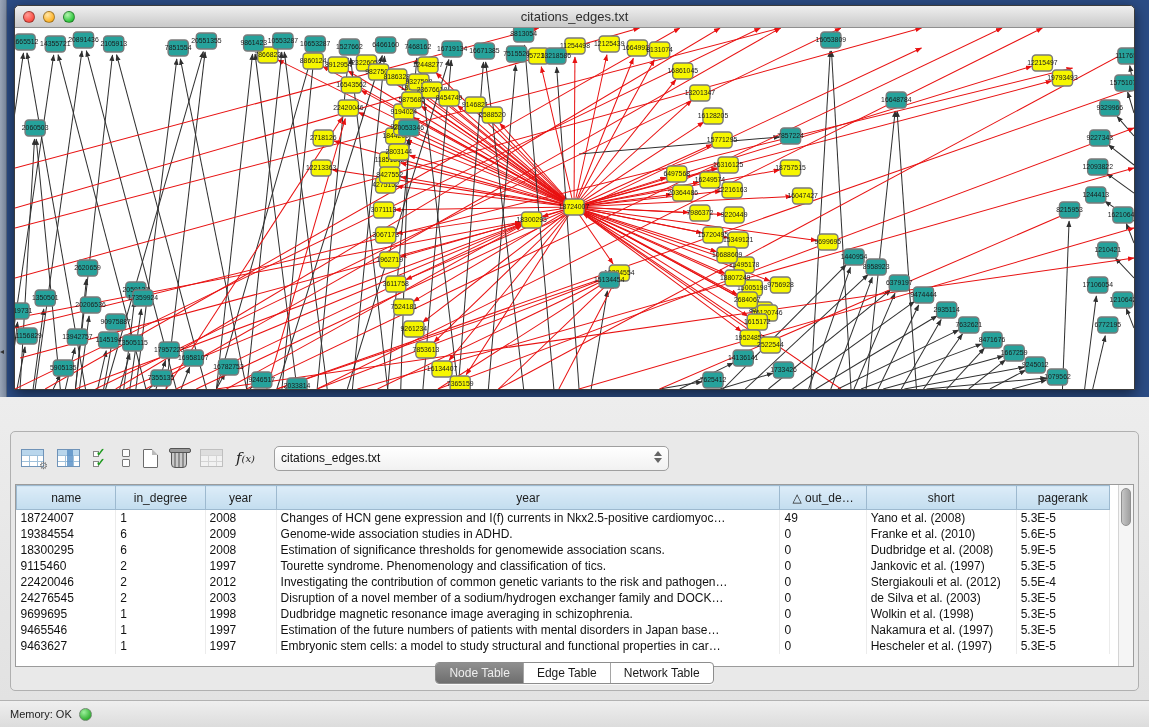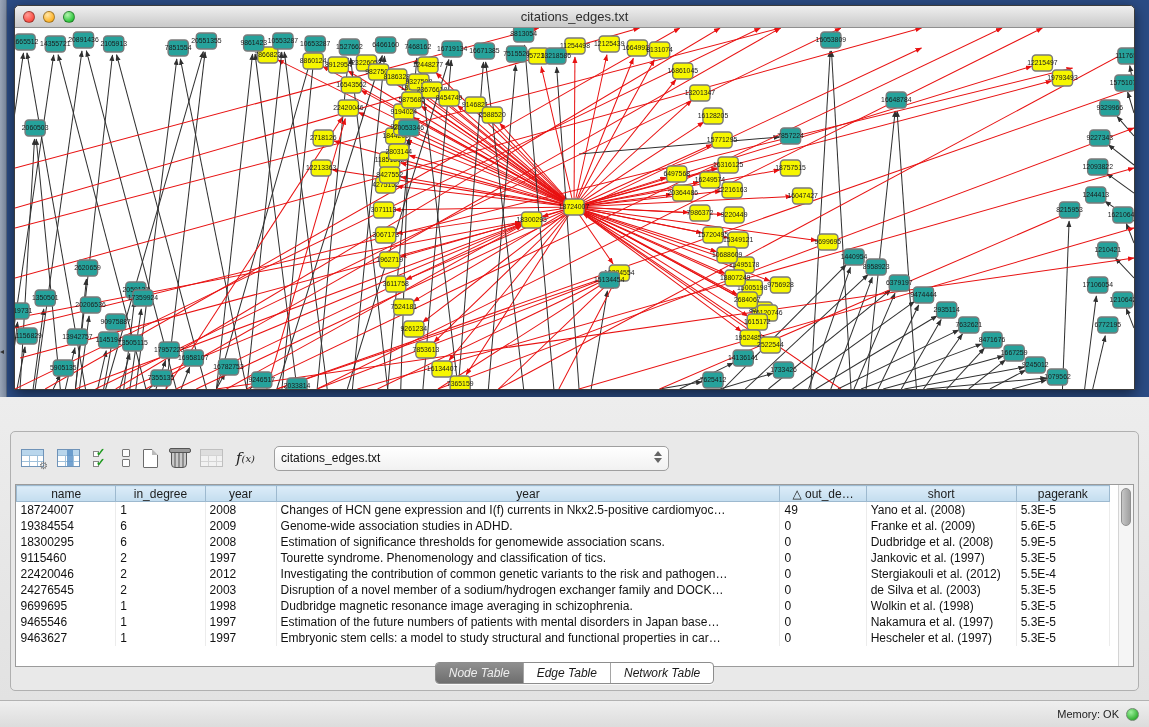--- a/index.html
+++ b/index.html
@@ -73,42 +73,42 @@
   .dropdown { width:395px; height:25px; background:linear-gradient(#fff,#f1f1f1); border:1px solid #9f9f9f;
               border-radius:5px; display:flex; align-items:center; padding:0 6px; font-size:12px; color:#111;
               position:relative; box-shadow:inset 0 1px 1px rgba(255,255,255,.8); }
   .dropdown .stepper { position:absolute; right:6px; top:4px; display:flex; flex-direction:column; gap:2px; }
   .dropdown .up { width:0; height:0; border-left:4px solid transparent; border-right:4px solid transparent; border-bottom:5px solid #666; }
   .dropdown .dn { width:0; height:0; border-left:4px solid transparent; border-right:4px solid transparent; border-top:5px solid #666; }
 
   .table-wrap { position:absolute; left:4px; right:4px; top:52px; height:183px; background:#fff;
                 border:1px solid #9b9b9b; overflow:hidden; }
   table.data { border-collapse:collapse; table-layout:fixed; width:1094px; font-size:12px; color:#111; }
-  table.data th { height:16px; background:linear-gradient(#dcecf8,#c3ddef); border:1px solid #9db9cf;
+  table.data th { height:24px; background:linear-gradient(#dcecf8,#c3ddef); border:1px solid #9db9cf;
                   font-weight:normal; font-size:12px; color:#1c1c1c; text-align:center; overflow:hidden; white-space:nowrap; }
   table.data td { height:16px; padding:0 2px 0 4px; border-right:1px solid #ececec; overflow:hidden;
                   white-space:nowrap; text-overflow:ellipsis; }
   table.data col.c0 { width:98px; } table.data col.c1 { width:88px; } table.data col.c2 { width:70px; }
   table.data col.c3 { width:497px; } table.data col.c4 { width:85px; } table.data col.c5 { width:148px; }
   table.data col.c6 { width:92px; }
   .vscroll { position:absolute; right:0; top:0px; bottom:0; width:15px; background:#f5f5f5; border-left:1px solid #d4d4d4; }
   .vscroll .thumb { position:absolute; left:2px; top:3px; width:10px; height:38px; border-radius:6px;
                     background:linear-gradient(90deg,#c6c6c6,#9f9f9f); border:1px solid #909090; }
 
   .tabs-row { position:absolute; left:0; right:0; bottom:6px; display:flex; justify-content:center; }
   .seg { display:inline-flex; border:1px solid #8d8d8d; border-radius:4px; overflow:hidden; background:#fff;
          box-shadow:0 1px 0 rgba(255,255,255,.7); }
-  .seg .tab { padding:3px 13px; font-size:12px; color:#1a1a1a; border-left:1px solid #a5a5a5; cursor:default;font-style:italic; }
+  .seg .tab { padding:3px 13px; font-size:12px; color:#1a1a1a; border-left:1px solid #a5a5a5; cursor:default; }
   .seg .tab:first-child { border-left:none; }
   .seg .tab.selected { background:linear-gradient(#8f8f8f,#6e6e6e); color:#eee; }
 
   
   .status-bar { position:absolute; bottom:0; left:0; width:1149px; height:27px;
                 background:linear-gradient(#efefef,#dcdcdc); border-top:1px solid #b2b2b2;
-                display:flex; align-items:center; justify-content:flex-end; padding:0 10px; gap:7px; }
+                display:flex; align-items:center; justify-content:flex-start; padding:0 10px; gap:7px; }
   .status-bar .mem { font-size:11px; color:#222; }
   .led { width:13px; height:13px; border-radius:50%; border:1px solid #6f8a6f;
          background:radial-gradient(circle at 35% 30%, #9cf09c, #2fae2f 75%); }
 </style>
 </head>
 <body>
 
 <div class="network-area">
   <div class="side-strip">
     <span class="collapse-arrow">◂</span>
@@ -694,21 +694,21 @@
               <td>49</td>
               <td>Yano et al. (2008)</td>
               <td>5.3E-5</td>
             </tr>
             <tr>
               <td>19384554</td>
               <td>6</td>
               <td>2009</td>
               <td>Genome-wide association studies in ADHD.</td>
               <td>0</td>
-              <td>Franke et al. (2009)</td>
+              <td>Franke et al. (2010)</td>
               <td>5.6E-5</td>
             </tr>
             <tr>
               <td>18300295</td>
               <td>6</td>
               <td>2008</td>
               <td>Estimation of significance thresholds for genomewide association scans.</td>
               <td>0</td>
               <td>Dudbridge et al. (2008)</td>
               <td>5.9E-5</td>

